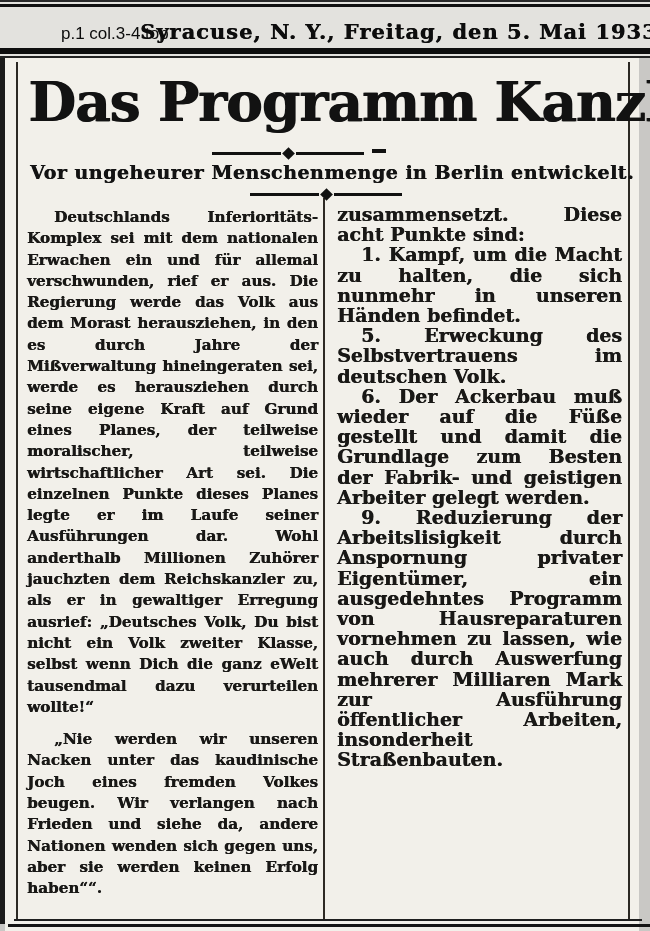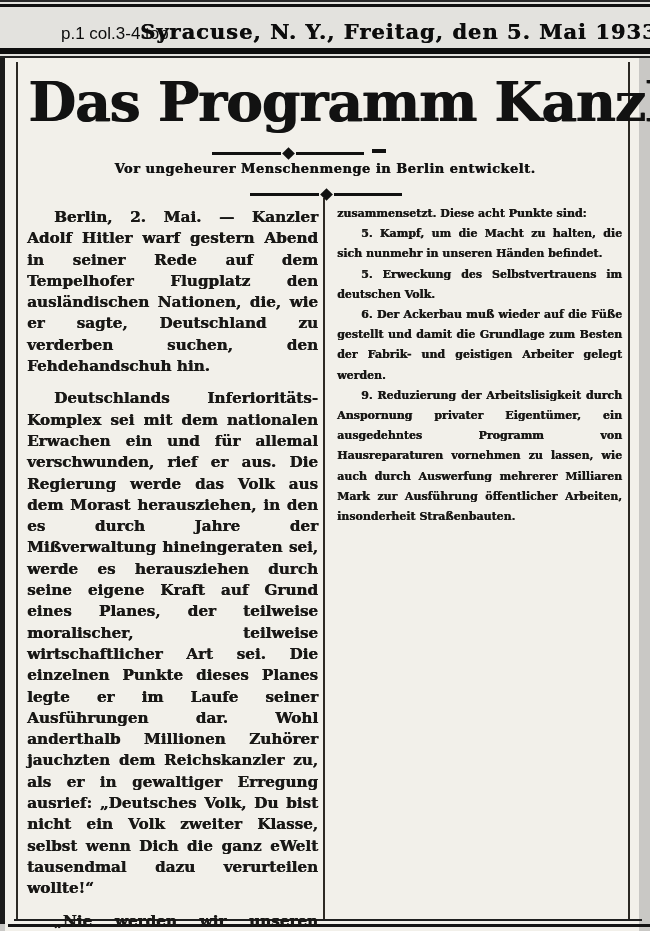--- a/index.html
+++ b/index.html
@@ -36,38 +36,38 @@
   .rule-bottom-b{left:8px;top:924px;width:642px;height:3px;background:#141414;}
   
   .headline{
     position:absolute;left:28px;top:66px;width:596px;height:72px;
     font-size:55px;font-weight:bold;color:#121212;line-height:72px;
     text-align:justify;text-align-last:justify;letter-spacing:-1px;
     text-shadow:1px 0 0 currentColor;white-space:nowrap;
   }
   .subheadline{
     position:absolute;left:30px;right:30px;top:161px;text-align:center;
-    font-size:13px;font-weight:bold;color:#131313;letter-spacing:0.5px;
+    font-size:19px;font-weight:bold;color:#131313;letter-spacing:0.5px;
     text-shadow:0.5px 0 0 currentColor;white-space:nowrap;
   }
   
   .orn{position:absolute;display:flex;align-items:center;}
   .orn .seg{flex:1;height:3px;background:#111;}
   .orn .dia{width:9px;height:9px;background:#111;transform:rotate(45deg);margin:0 3px;flex:none;}
   .orn1{left:212px;top:149px;width:152px;}
   .orn1-dash{position:absolute;left:372px;top:149px;width:14px;height:4px;background:#111;}
   .orn2{left:250px;top:190px;width:152px;}
   
   .col{
     position:absolute;text-align:justify;color:#191816;font-weight:bold;
     text-shadow:0.4px 0 0 currentColor;overflow-wrap:break-word;
   }
   .col-left{left:27px;top:207px;width:291px;font-size:15.2px;line-height:21.3px;}
   .col-left p{margin:0 0 11px;text-indent:27px;}
-  .col-right{left:337px;top:204px;width:285px;font-size:11px;line-height:20.2px;}
+  .col-right{left:337px;top:204px;width:285px;font-size:19px;line-height:20.2px;}
   .col-right p{margin:0;text-indent:24px;}
   .col-right p.flush{text-indent:0;}
 </style>
 </head>
 <body>
 
 <div class="stage">
 
   <div class="band">
     <div class="rule rule-top-a"></div>
@@ -97,28 +97,27 @@
 
   <div class="subheadline">Vor ungeheurer Menschenmenge in Berlin entwickelt.</div>
 
   <div class="orn orn2">
     <div class="seg"></div>
     <div class="dia"></div>
     <div class="seg"></div>
   </div>
 
   <div class="col col-left">
-    <p>Berlin, 2. Mai. — Kanzler Adolf Hitler warf gestern Abend in seiner Rede auf dem Tempelhofer Flugplatz den ausländischen Nationen, die, wie er sagte, Deutschland zu verderben suchen, den Fehdehandschuh hin.</p>
     <p>Deutschlands Inferioritäts-Komplex sei mit dem nationalen Erwachen ein und für allemal verschwunden, rief er aus. Die Regierung werde das Volk aus dem Morast herausziehen, in den es durch Jahre der Mißverwaltung hineingeraten sei, werde es herausziehen durch seine eigene Kraft auf Grund eines Planes, der teilweise moralischer, teilweise wirtschaftlicher Art sei. Die einzelnen Punkte dieses Planes legte er im Laufe seiner Ausführungen dar. Wohl anderthalb Millionen Zuhörer jauchzten dem Reichskanzler zu, als er in gewaltiger Erregung ausrief: „Deutsches Volk, Du bist nicht ein Volk zweiter Klasse, selbst wenn Dich die ganz eWelt tausendmal dazu verurteilen wollte!“</p>
     <p>„Nie werden wir unseren Nacken unter das kaudinische Joch eines fremden Volkes beugen. Wir verlangen nach Frieden und siehe da, andere Nationen wenden sich gegen uns, aber sie werden keinen Erfolg haben““.</p>
 
   </div>
 
   <div class="col col-right">
     <p class="flush">zusammensetzt. Diese acht Punkte sind:</p>
-    <p>5. Kampf, um die Macht zu halten, die sich nunmehr in unseren Händen befindet.</p>
+    <p>1. Kampf, um die Macht zu halten, die sich nunmehr in unseren Händen befindet.</p>
     <p>5. Erweckung des Selbstvertrauens im deutschen Volk.</p>
     <p>6. Der Ackerbau muß wieder auf die Füße gestellt und damit die Grundlage zum Besten der Fabrik- und geistigen Arbeiter gelegt werden.</p>
     <p>9. Reduzierung der Arbeitslisigkeit durch Anspornung privater Eigentümer, ein ausgedehntes Programm von Hausreparaturen vornehmen zu lassen, wie auch durch Auswerfung mehrerer Milliaren Mark zur Ausführung öffentlicher Arbeiten, insonderheit Straßenbauten.</p>
 
   </div>
 
 </div>
 
 </body></html>

